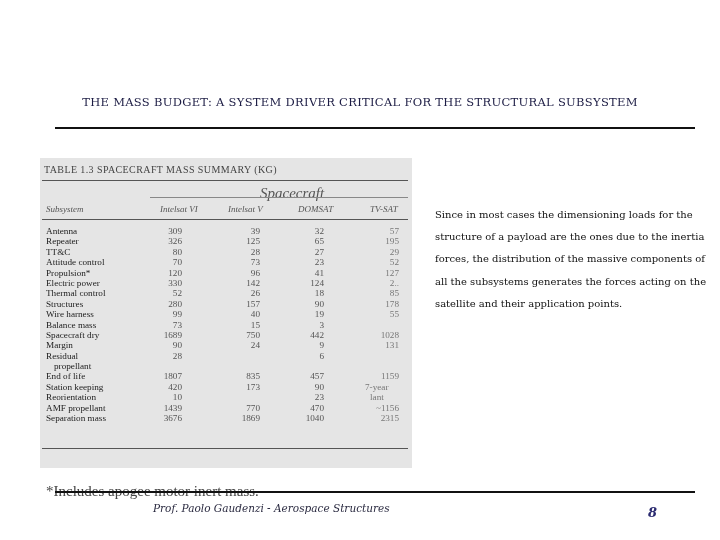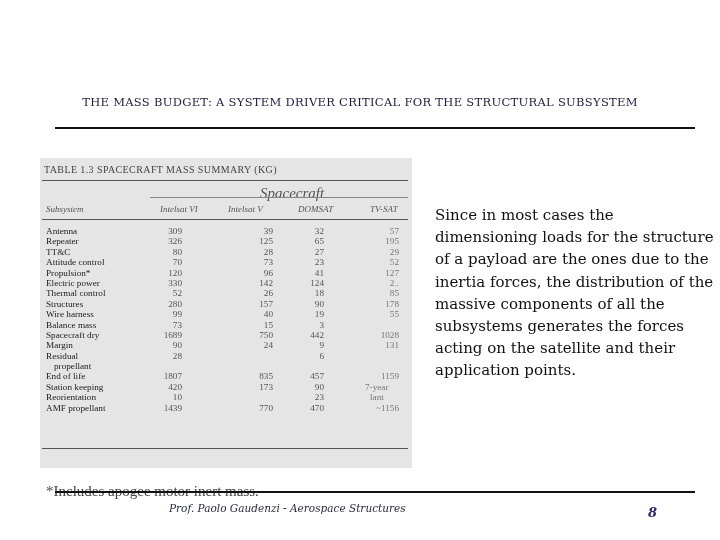--- a/index.html
+++ b/index.html
@@ -27,32 +27,32 @@
   .scan .hline { position: absolute; height: 1px; background: #555; }
   .scan .spacecraft-label {
     position: absolute; left: 220px; top: 27px; font-style: italic; font-size: 15px; color: #555;
   }
   .scan .hdr { position: absolute; top: 46px; font-style: italic; font-size: 9px; color: #555; }
   .rows { position: absolute; left: 0; top: 68px; width: 372px; }
   .row { position: relative; height: 10.4px; font-size: 9.2px; line-height: 10.4px; }
   .row .c { position: absolute; top: 0; text-align: right; color: #555; }
   .row .name { left: 6px; text-align: right; color: #222; }
   .row .v1 { left: 112px; width: 30px; }
-  .row .v2 { left: 201px; width: 32px; }
+  .row .v2 { left: 188px; width: 32px; }
   .row .v3 { left: 252px; width: 32px; }
   .row .v4 { left: 325px; width: 34px; color: #777; }
   .footnote { position: absolute; left: 6px; top: 297px; font-size: 15px; color: #444; margin-top: 28px; }
 
   .body-text {
     position: absolute; left: 435px; top: 204px; width: 285px;
-    font-family: "DejaVu Serif", serif; font-size: 15px; line-height: 22.2px; color: #111;
+    font-family: "DejaVu Serif", serif; font-size: 10px; line-height: 22.2px; color: #111;
   }
   .footer-author {
     position: absolute; left: 153px; top: 502px; font-family: "DejaVu Serif", serif;
-    font-style: italic; font-size: 10.5px; color: #2a2a40; margin-left: 16px;
+    font-style: italic; font-size: 10.5px; color: #2a2a40;
   }
   .page-num {
     position: absolute; left: 648px; top: 505px; font-family: "DejaVu Serif", serif;
     font-style: italic; font-weight: bold; font-size: 13px; color: #2a2a70;
   }
 </style>
 </head>
 <body>
 
 <div class="slide-title">THE MASS BUDGET: A SYSTEM DRIVER CRITICAL FOR THE STRUCTURAL SUBSYSTEM</div>
@@ -186,20 +186,27 @@
         <span class="c v3">23</span>
         <span class="c v4" style="text-align:left;left:330px;">lant</span>
       </div>
     <div class="row">
         <span class="c name">AMF propellant</span>
         <span class="c v1">1439</span>
         <span class="c v2">770</span>
         <span class="c v3">470</span>
         <span class="c v4">~1156</span>
       </div>
+    <div class="row">
+        <span class="c name">Separation mass</span>
+        <span class="c v1">3676</span>
+        <span class="c v2">1869</span>
+        <span class="c v3">1040</span>
+        <span class="c v4">2315</span>
+      </div>
   </div>
 
   <div class="hline" style="left:2px;top:290px;width:366px;"></div>
   <div class="footnote">*Includes apogee motor inert mass.</div>
 </div>
 
 <div class="body-text">Since in most cases the dimensioning loads for the structure of a payload are the ones due to the inertia forces, the distribution of the massive components of all the subsystems generates the forces acting on the satellite and their application points.</div>
 
 <div class="rule bottom"></div>
 <div class="footer-author">Prof. Paolo Gaudenzi - Aerospace Structures</div>

